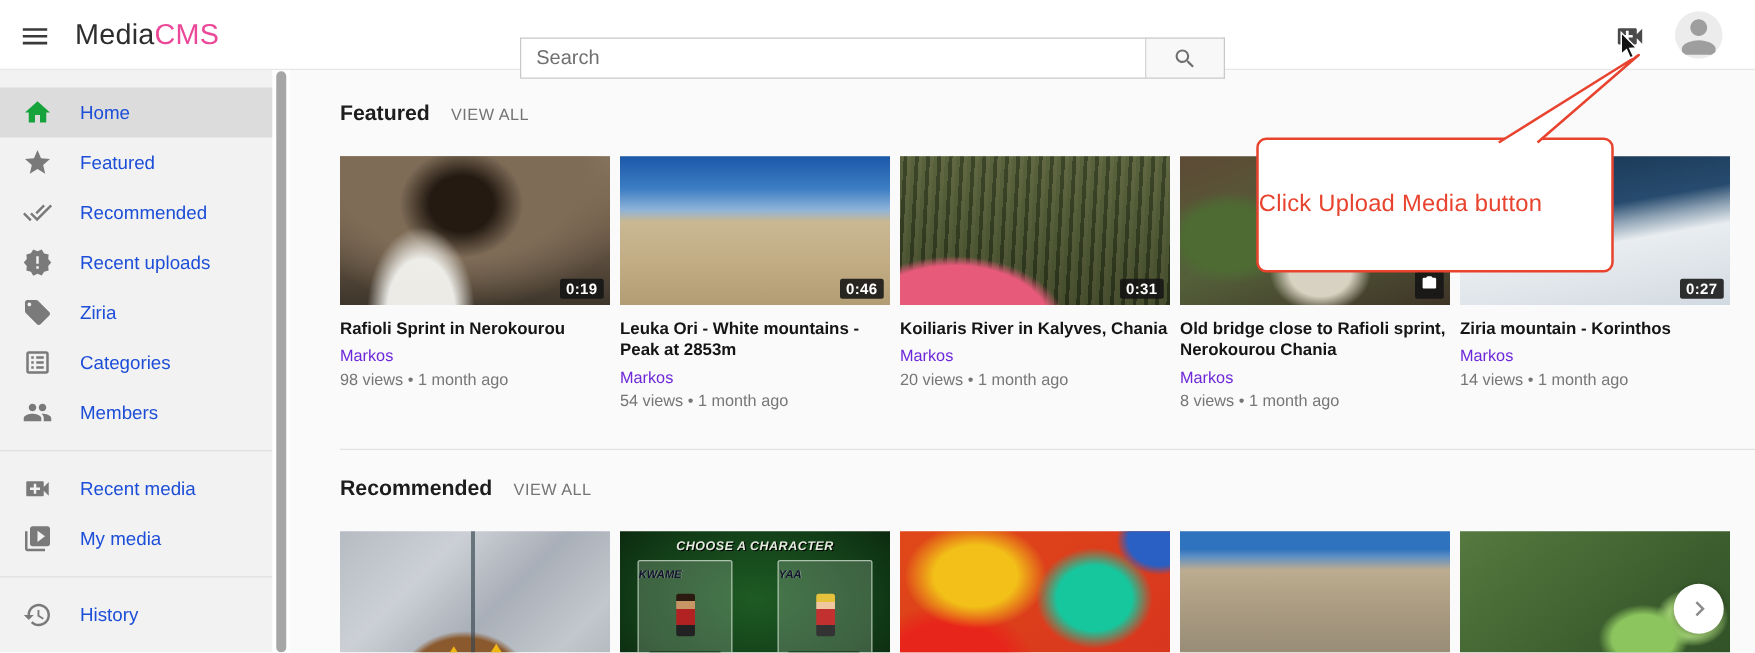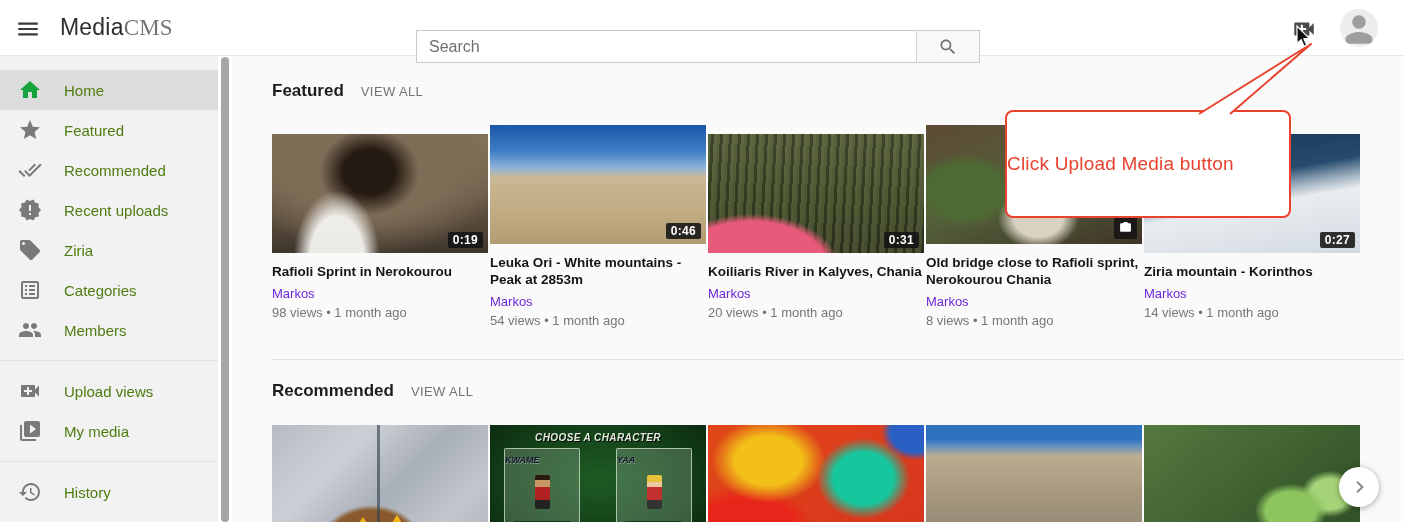--- a/index.html
+++ b/index.html
@@ -6,56 +6,56 @@
   html,body { width:1404px; height:522px; }
   body { font-family:"Liberation Sans","DejaVu Sans",sans-serif; background:#fff; }
   .page { position:relative; width:1404px; height:522px; overflow:hidden; background:#fafafa; }
 
   
   .topbar { position:absolute; left:0; top:0; width:1404px; height:56px; background:#fff;
             border-bottom:1px solid #e7e7e7; z-index:10; }
   .hamburger { position:absolute; left:14px; top:16px; width:28px; height:24px; border:none;
                background:transparent; color:#3a3a3a; cursor:pointer; }
   .logo { position:absolute; left:60px; top:14px; font-size:23px; letter-spacing:.2px; cursor:pointer; }
-  .logo .media { color:#2e2e2e; } .logo .cms { color:#737373;font-family:Liberation Serif, serif; }
+  .logo .media { color:#2e2e2e; } .logo .cms { color:#ec4899; }
   .searchwrap { position:absolute; left:416px; top:30px; display:flex; }
   .search-input { width:501px; height:33px; border:1px solid #c9c9c9; background:#fff;
                   font-size:16px; color:#333; padding:0 12px; outline:none; }
   .search-input::placeholder { color:#6f6f6f; }
   .search-btn { width:64px; height:33px; border:1px solid #c9c9c9; border-left:1px solid #d4d4d4;
                 margin-left:-1px; background:#f8f8f8; display:flex; align-items:center;
                 justify-content:center; color:#6f6f6f; cursor:pointer; }
   .upload-btn { position:absolute; left:1290px; top:16px; width:28px; height:24px; border:none;
                 background:transparent; color:#4a4a4a; cursor:pointer; }
   .avatar-btn { position:absolute; left:1340px; top:9px; width:38px; height:38px; border:none;
                 border-radius:50%; background:#ececec; color:#9e9e9e; overflow:hidden; cursor:pointer; }
 
   
   .sidebar { position:absolute; left:0; top:56px; width:218px; height:466px; background:#f2f2f2;
              padding-top:14px; z-index:5; }
   .side-item { display:flex; align-items:center; height:40px; padding-left:18px; cursor:pointer;
-               color:#4d7c0f; font-size:15px; font-weight:500; }
+               color:#1d4ed8; font-size:15px; font-weight:500; }
   .side-item .sicon { width:24px; height:24px; margin-right:22px; color:#7a7a7a; flex:0 0 auto; }
   .side-item.active { background:#dcdcdc; }
   .side-item.active .sicon { color:#17a33b; }
   .side-divider { border-top:1px solid #e0e0e0; margin:10px 0; }
 
   
   .scroll-track { position:absolute; left:218px; top:56px; width:14px; height:466px; background:#fff; z-index:6; }
   .scroll-thumb { position:absolute; left:3px; top:1px; width:8px; height:465px; background:#a6a6a6;
                   border-radius:4px; cursor:pointer; }
 
   
   .main { position:absolute; left:232px; top:56px; width:1172px; height:466px; padding-left:40px; }
   .section-head { display:flex; align-items:baseline; gap:17px; }
   .featured-head { margin-top:25px; }
   .rec-head { margin-top:21px; }
   .section-title { font-size:17px; font-weight:bold; color:#1d1d1d; }
   .view-all { font-size:13px; color:#747474; letter-spacing:.4px; text-decoration:none; cursor:pointer; }
-  .cards-row { display:flex; gap:2px; margin-top:24px;align-items:center; }
+  .cards-row { display:flex; gap:8px; margin-top:24px; }
   .card { width:216px; flex:0 0 auto; }
   .thumb { position:relative; display:block; width:216px; height:119px; cursor:pointer; overflow:hidden; }
   .dur-badge { position:absolute; right:5px; bottom:5px; background:rgba(20,20,20,.88); color:#fff;
                font-size:12px; font-weight:bold; padding:1px 5px; border-radius:2px; letter-spacing:.3px; }
   .photo-badge { position:absolute; right:5px; bottom:5px; background:rgba(20,20,20,.88); color:#fff;
                  padding:3px 5px 1px; border-radius:2px; }
   .card-title { display:block; margin:10px 0 5px; font-size:13.5px; line-height:17px; font-weight:bold;
                 color:#151515; text-decoration:none; cursor:pointer; }
   .card-author { font-size:13px; color:#6d28d9; line-height:18px; cursor:pointer; }
   .card-meta { font-size:13px; color:#767676; line-height:19px; }
@@ -203,21 +203,21 @@
       <span class="sicon"><svg viewBox="0 0 24 24" width="24" height="24" fill="currentColor">
             <path d="M16 11c1.66 0 2.99-1.34 2.99-3S17.66 5 16 5s-3 1.34-3 3 1.34 3 3 3zm-8 0c1.66 0 2.99-1.34 2.99-3S9.66 5 8 5 5 6.34 5 8s1.34 3 3 3zm0 2c-2.33 0-7 1.17-7 3.5V19h14v-2.5c0-2.33-4.67-3.5-7-3.5zm8 0c-.29 0-.62.02-.97.05 1.16.84 1.97 1.97 1.97 3.45V19h6v-2.5c0-2.33-4.67-3.5-7-3.5z"></path>
           </svg></span>
       <span>Members</span>
     </div>
     <div class="side-divider"></div>
     <div class="side-item">
       <span class="sicon"><svg viewBox="0 0 24 24" width="24" height="24" fill="currentColor">
             <path d="M17 10.5V7c0-.55-.45-1-1-1H4c-.55 0-1 .45-1 1v10c0 .55.45 1 1 1h12c.55 0 1-.45 1-1v-3.5l4 4v-11l-4 4zM14 13h-3v3H9v-3H6v-2h3V8h2v3h3v2z"></path>
           </svg></span>
-      <span>Upload views</span>
+      <span>Recent media</span>
     </div>
     <div class="side-item">
       <span class="sicon"><svg viewBox="0 0 24 24" width="24" height="24" fill="currentColor">
             <path d="M4 6H2v14c0 1.1.9 2 2 2h14v-2H4V6zm16-4H8c-1.1 0-2 .9-2 2v12c0 1.1.9 2 2 2h12c1.1 0 2-.9 2-2V4c0-1.1-.9-2-2-2zm-8 12.5v-9l6 4.5-6 4.5z"></path>
           </svg></span>
       <span>My media</span>
     </div>
     <div class="side-divider"></div>
     <div class="side-item">
       <span class="sicon"><svg viewBox="0 0 24 24" width="24" height="24" fill="currentColor">

